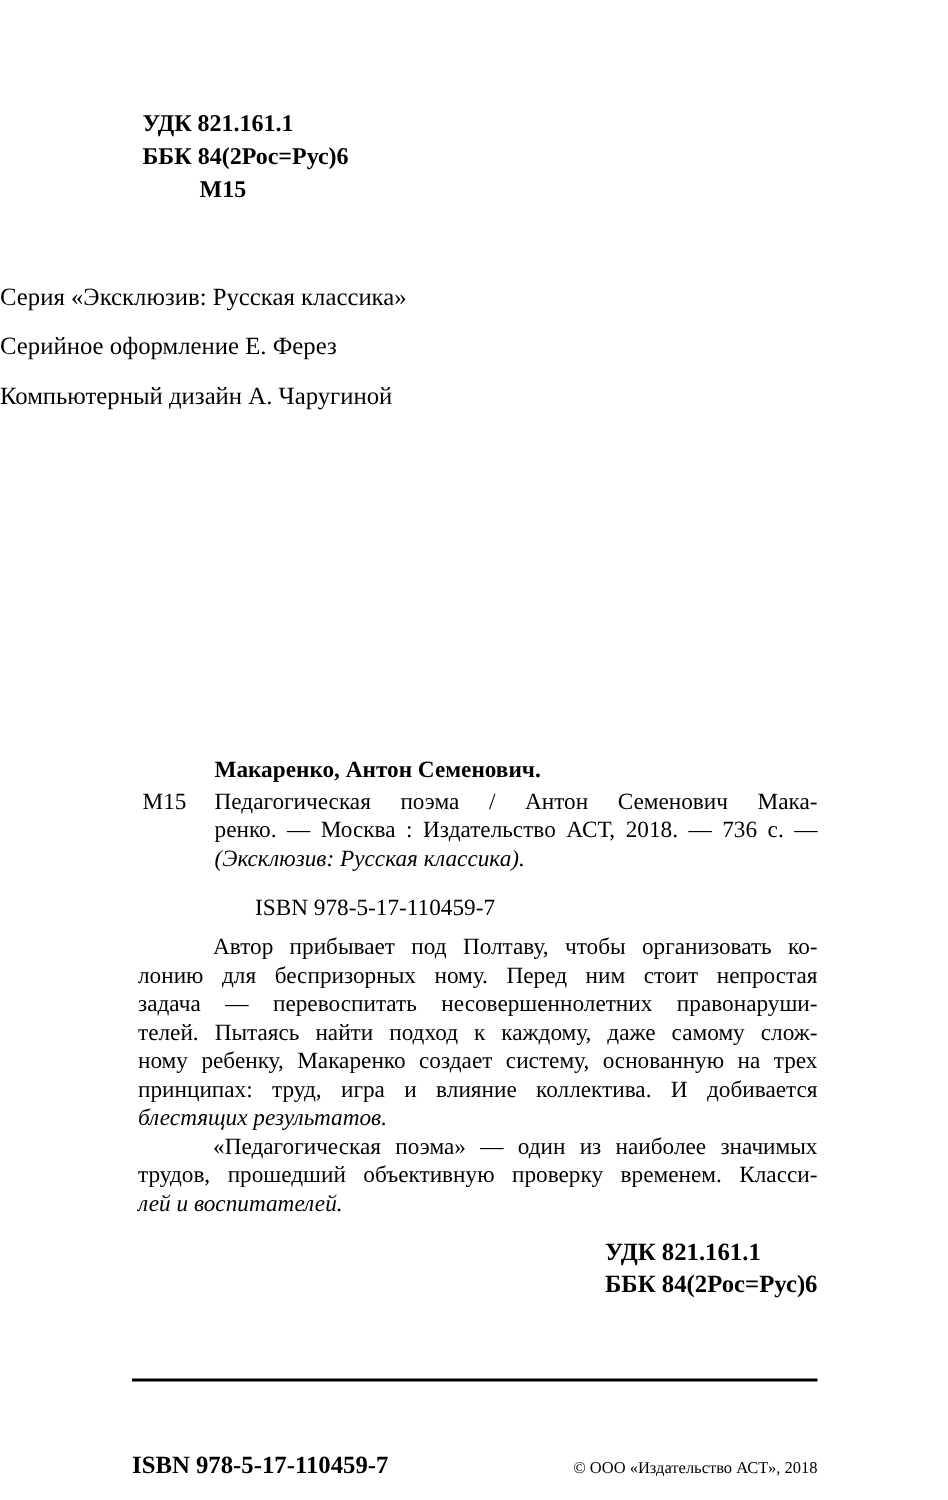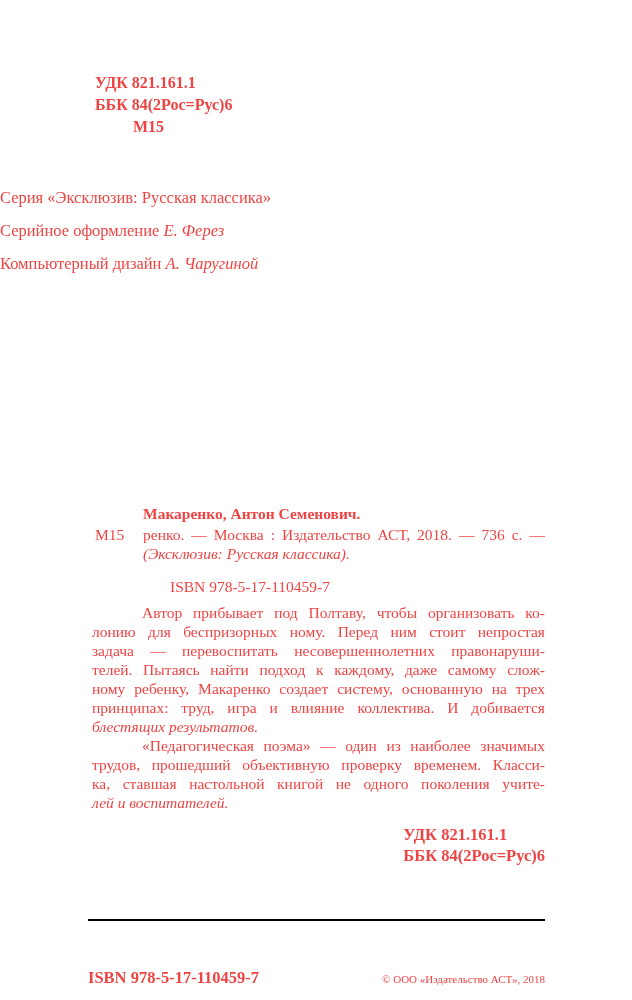--- a/index.html
+++ b/index.html
@@ -6,21 +6,21 @@
     margin: 0;
     padding: 0;
     background: #ffffff;
   }
   .page {
     position: relative;
     width: 632px;
     height: 1000px;
     margin: 0 auto;
     background: #ffffff;
-    color: #ef4444;
+    color: #000000;
     font-family: "Liberation Serif", "DejaVu Serif", serif;
     overflow: hidden;
   }
 
   
   .top-codes {
     position: absolute;
     top: 72px;
     left: 95px;
     font-size: 16px;
@@ -32,21 +32,21 @@
 
   
   .series {
     position: absolute;
     top: 188px;
     left: 0;
     right: 0;
     font-size: 16.5px;
   }
   .series .line { line-height: 20px; margin-bottom: 13px; white-space: nowrap; }
-  .it { font-style: italic; }
+  .it { }
 
   
   .main {
     position: absolute;
     top: 503px;
     left: 92px;
     width: 453px;
     font-size: 15.5px;
   }
   .jl {
@@ -124,40 +124,40 @@
       <span>Компьютерный дизайн</span>
       <span class="it">А. Чаругиной</span>
     </div>
   </div>
 
   <div class="main">
 
     <div class="biblio">
       <div class="sign">М15</div>
       <div class="author">Макаренко, Антон Семенович.</div>
+      <div class="jl">Педагогическая поэма / Антон Семенович Мака-</div>
       <div class="jl">ренко. — Москва : Издательство АСТ, 2018. — 736 с. —</div>
       <div class="jl last">(Эксклюзив: Русская классика).</div>
     </div>
 
     <div class="isbn-mid">ISBN 978-5-17-110459-7</div>
 
     <div class="annotation">
       <div class="para">
         <div class="jl ind">Автор прибывает под Полтаву, чтобы организовать ко-</div>
         <div class="jl">лонию для беспризорных ному. Перед ним стоит непростая</div>
         <div class="jl">задача — перевоспитать несовершеннолетних правонаруши-</div>
         <div class="jl">телей. Пытаясь найти подход к каждому, даже самому слож-</div>
         <div class="jl">ному ребенку, Макаренко создает систему, основанную на трех</div>
         <div class="jl">принципах: труд, игра и влияние коллектива. И добивается</div>
         <div class="jl last">блестящих результатов.</div>
       </div>
       <div class="para">
         <div class="jl ind">«Педагогическая поэма» — один из наиболее значимых</div>
         <div class="jl">трудов, прошедший объективную проверку временем. Класси-</div>
-        <div class="jl">ка, ставшая настольной книгой не одного поколения учите-</div>
         <div class="jl last">лей и воспитателей.</div>
       </div>
     </div>
 
     <div class="codes-right">
       <div class="inner">
         <div>УДК 821.161.1</div>
         <div>ББК 84(2Рос=Рус)6</div>
       </div>
     </div>

